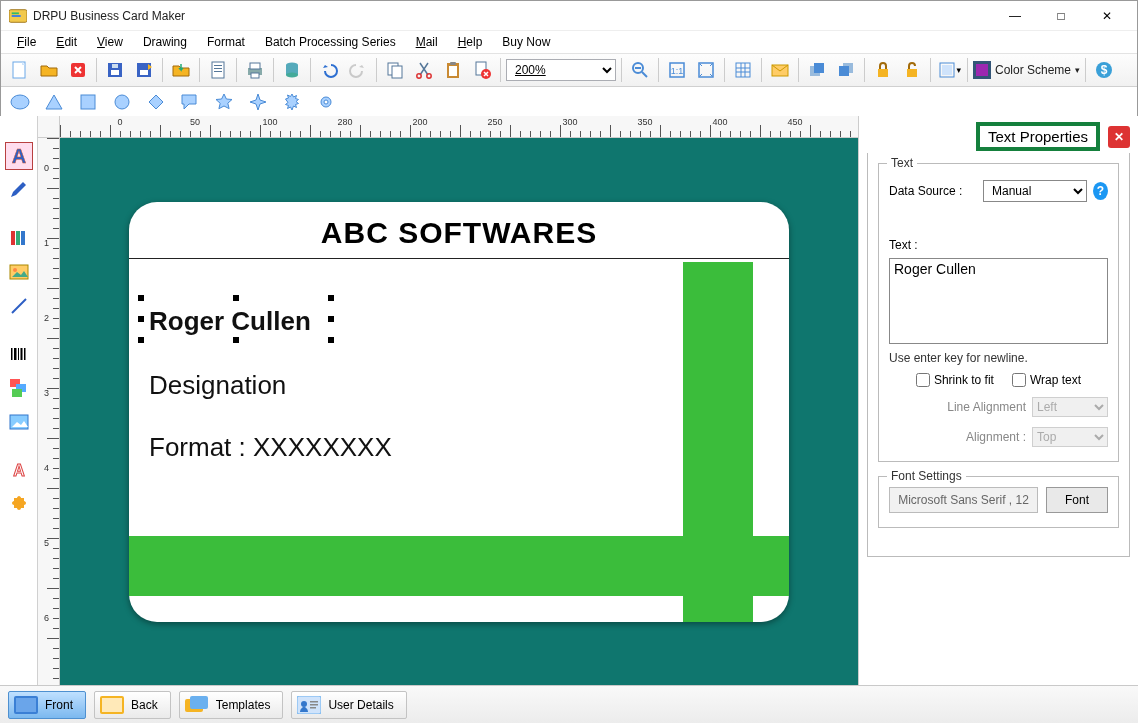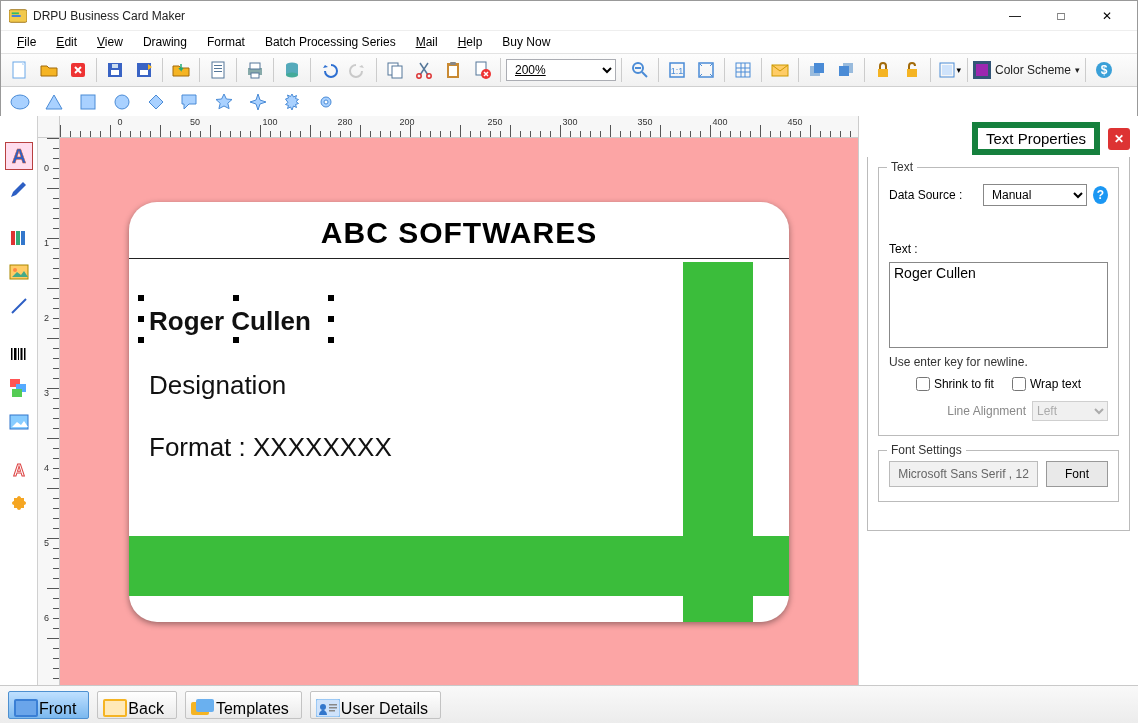--- a/index.html
+++ b/index.html
@@ -30,21 +30,21 @@
 
 
 .workarea { position:absolute; top:116px; bottom:38px; left:0; right:0; display:flex; }
 .left-tools { width:38px; background:#fff; border-right:1px solid #d0d0d0; display:flex; flex-direction:column; align-items:center; padding-top:26px; gap:6px;}
 .left-tools .lt { width:28px; height:28px; display:flex; align-items:center;justify-content:center; border:1px solid transparent;}
 .left-tools .lt.selected { border:1px solid #b84040; background:#fde;}
 .vruler-wrap { width:22px; background:#f7f7f7; border-right:1px solid #ccc; position:relative;}
 .hruler-wrap { height:22px; background:#f7f7f7; border-bottom:1px solid #ccc; position:relative;}
 .canvas-col { flex:1; display:flex; flex-direction:column; }
 .canvas-row { flex:1; display:flex; }
-.canvas-bg { flex:1; background:#fca5a5; display:flex; align-items:center; justify-content:center; position:relative; overflow:hidden;}
+.canvas-bg { flex:1; background:#0f766e; display:flex; align-items:center; justify-content:center; position:relative; overflow:hidden;}
 .canvas-page { width:660px; height:420px; background:#fff; border-radius:28px; position:relative; box-shadow:0 2px 6px rgba(0,0,0,.4);}
 .canvas-page .hline { position:absolute; top:56px; left:0; right:0; height:1px; background:#222;}
 .canvas-page .green-v { position:absolute; top:60px; right:36px; width:70px; bottom:0; background:#3bbd3b;}
 .canvas-page .green-h { position:absolute; left:0; right:0; bottom:26px; height:60px; background:#3bbd3b;}
 .card-title { position:absolute; top:14px; left:0; right:0; text-align:center; font-size:30px; font-weight:900; letter-spacing:1px; font-family: Verdana, sans-serif;}
 .txt { position:absolute; font-size:26px; font-family: Verdana, sans-serif; color:#111;}
 .txt.name { top:104px; left:20px; font-weight:700;}
 .txt.desig { top:168px; left:20px;}
 .txt.phone { top:230px; left:20px;}
 .sel-handles { position:absolute; top:96px; left:12px; width:190px; height:42px; pointer-events:none;}
@@ -59,21 +59,21 @@
 .hruler .tick.major{height:12px}
 .hruler .lbl{position:absolute;bottom:10px;font-size:9px;color:#333;transform:translateX(-50%)}
 .vruler .tick{position:absolute;right:0;height:1px;width:6px;background:#555}
 .vruler .tick.major{width:12px}
 .vruler .lbl{position:absolute;right:10px;font-size:9px;color:#333;transform:translateY(-50%)}
 .vruler{position:absolute;top:0;bottom:0;left:0;right:0}
 
 
 .props { width:280px; background:#fff; border-left:1px solid #ccc; padding:6px 8px 8px; position:relative;}
 .props-title-row{display:flex;align-items:center;justify-content:flex-end;gap:8px;margin-bottom:2px;}
-.props-title{border:6px solid #15803d;padding:2px 8px;font-size:15px;color:#000;}
+.props-title{border:4px solid #15803d;padding:2px 8px;font-size:15px;color:#000;}
 .props-close{width:22px;height:22px;background:#d33;border-radius:3px;display:flex;align-items:center;justify-content:center;color:#fff;font-weight:bold;font-size:12px;}
 .tabs{display:flex;border-bottom:1px solid #bbb;font-size:12px;margin-top:4px;}
 .tab{padding:4px 8px;border:1px solid #bbb;border-bottom:none;background:#f1f1f1;margin-right:-1px;position:relative;top:1px;}
 .tab.active{background:#fff;}
 .panel-body{border:1px solid #bbb;border-top:none;padding:10px 10px 14px;}
 .field-group{border:1px solid #bbb;padding:10px 10px 14px;font-size:12px;position:relative;margin-bottom:14px;}
 .field-group .legend{position:absolute;top:-8px;left:8px;background:#fff;padding:0 4px;font-size:12px;color:#333;}
 .row{display:flex;align-items:center;gap:6px;margin:6px 0;font-size:12px;}
 .row label.lab{min-width:88px;}
 select.ctrl,input.ctrl{height:22px;font-size:12px;border:1px solid #888;background:#fff;padding:0 4px;}
@@ -85,21 +85,21 @@
 .chk-row input{width:14px;height:14px;}
 .al-row{display:flex;gap:6px;align-items:center;font-size:12px;justify-content:flex-end;margin-top:10px;}
 .al-row .al-lab{color:#888;}
 .al-row select{width:76px;height:20px;font-size:12px;background:#eaeaea;border:1px solid #bbb;color:#888;}
 .font-box{display:flex;gap:8px;}
 .font-display{flex:1;height:26px;border:1px solid #bbb;background:#f1f1f1;font-size:12px;color:#666;display:flex;align-items:center;justify-content:center;}
 .font-btn{height:26px;width:62px;background:#e9e9e9;border:1px solid #999;font-size:12px;}
 
 
 .bottombar{position:absolute;left:0;right:0;bottom:0;height:38px;background:linear-gradient(#f9f9f9,#ececec);border-top:1px solid #c9c9c9;display:flex;align-items:center;padding:0 8px;gap:8px;}
-.bb-btn{height:28px;display:flex;align-items:flex-end;gap:0;padding:0 12px 0 4px;border:1px solid #c3c3c3;background:linear-gradient(#fff,#eaeaea);font-size:16px;border-radius:2px;}
+.bb-btn{height:28px;display:flex;align-items:center;gap:6px;padding:0 12px 0 4px;border:1px solid #c3c3c3;background:linear-gradient(#fff,#eaeaea);font-size:12px;border-radius:2px;}
 .bb-btn.active{background:linear-gradient(#bfe0ff,#7bb8ef);border-color:#4e90d0;}
 .bb-icon{width:26px;height:20px;display:flex;align-items:center;justify-content:center;}
 </style>
 </head>
 <body>
 
 <div class="titlebar">
   <svg class="app-icon" viewBox="0 0 20 20">
       <rect width="20" height="14" y="3" rx="2" fill="#f2c94c" stroke="#9c6f14"></rect>
       <rect x="3" y="6" width="8" height="2" fill="#3b6"></rect>
@@ -529,21 +529,21 @@
             <div class="tick major" style="left: 750px;"></div>
             <div class="tick" style="left: 760px;"></div>
             <div class="tick" style="left: 770px;"></div>
             <div class="tick" style="left: 780px;"></div>
             <div class="tick" style="left: 790px;"></div>
             <div class="tick major" style="left: 800px;"></div>
             <div class="lbl" style="left: 60px;">0</div>
             <div class="lbl" style="left: 135px;">50</div>
             <div class="lbl" style="left: 210px;">100</div>
             <div class="lbl" style="left: 285px;">280</div>
-            <div class="lbl" style="left: 347px;">200</div>
+            <div class="lbl" style="left: 360px;">200</div>
             <div class="lbl" style="left: 435px;">250</div>
             <div class="lbl" style="left: 510px;">300</div>
             <div class="lbl" style="left: 585px;">350</div>
             <div class="lbl" style="left: 660px;">400</div>
             <div class="lbl" style="left: 735px;">450</div>
           </div>
       </div>
     </div>
     <div class="canvas-row">
       <div class="vruler-wrap">
@@ -667,20 +667,24 @@
             </label>
           <label style="display:flex;align-items:center;gap:4px">
               <input type="checkbox" style="">
               <span>Wrap text</span>
             </label>
         </div>
         <div class="al-row">
           <span class="al-lab">Line Alignment</span>
           <select disabled=""><option>Left</option></select>
         </div>
+        <div class="al-row">
+          <span class="al-lab">Alignment :</span>
+          <select disabled=""><option>Top</option></select>
+        </div>
       </div>
       <div class="field-group">
         <div class="legend">Font Settings</div>
         <div class="font-box">
           <div class="font-display">Microsoft Sans Serif , 12</div>
           <button class="font-btn">Font</button>
         </div>
       </div>
     </div>
   </div>

